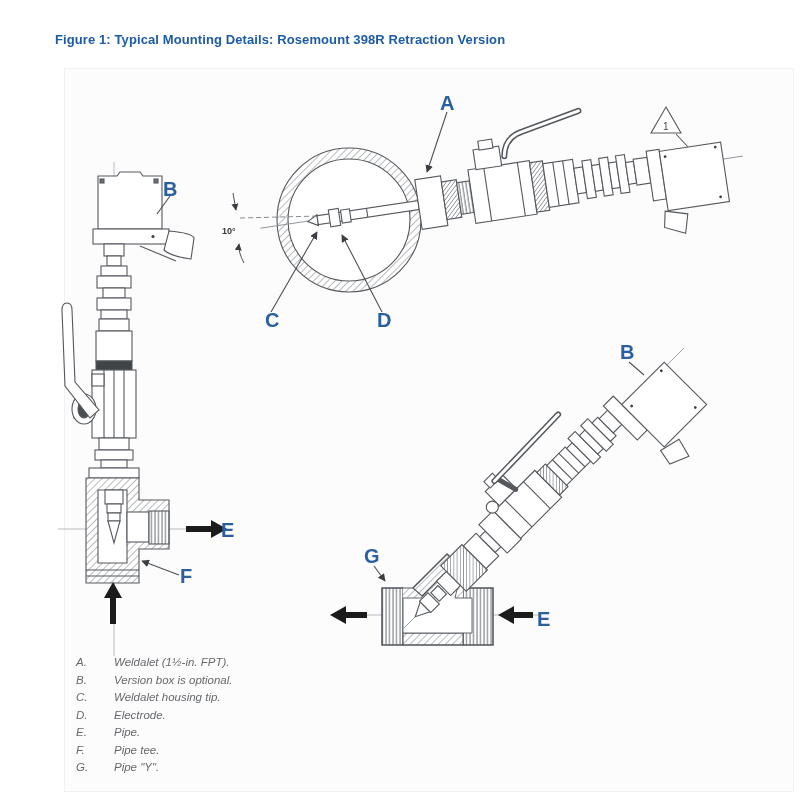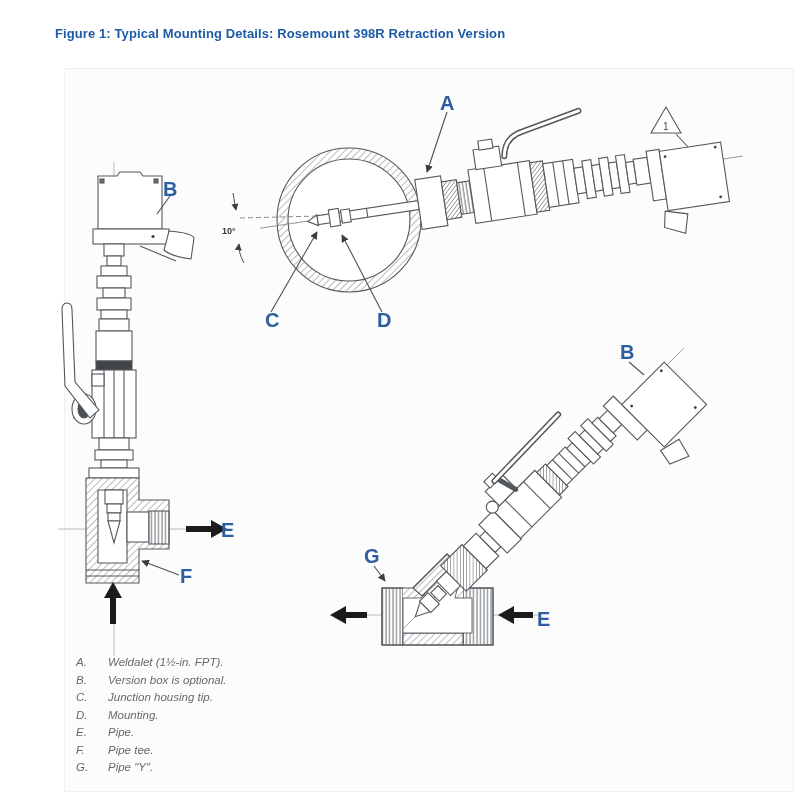--- a/index.html
+++ b/index.html
@@ -1,38 +1,38 @@
 <!DOCTYPE html>
 <html><head>
 <meta charset="utf-8">
 <style>
   html,body{margin:0;padding:0;}
   body{
     width:800px;height:800px;position:relative;background:#ffffff;
     font-family:"Liberation Sans",sans-serif;overflow:hidden;
   }
   .title{
-    position:absolute;left:55px;top:26px;margin:0;
+    position:absolute;left:55px;top:32px;margin:0;
     font-size:13px;font-weight:bold;color:#1d5ba7;letter-spacing:0.1px;
   }
   .figure-area{
     position:absolute;left:64px;top:68px;width:728px;height:722px;
     background:#fcfcfd;border:1px solid #f1f1f4;
   }
   svg.diagram{position:absolute;left:0;top:0;}
   .lbl{font-family:"Liberation Sans",sans-serif;font-weight:bold;font-size:20px;fill:#2b5f9f;}
   .sm-lbl{font-family:"Liberation Sans",sans-serif;font-weight:bold;font-size:9px;fill:#33373b;}
   .warn-lbl{font-family:"Liberation Sans",sans-serif;font-size:10px;fill:#44484c;}
   .legend{
     position:absolute;left:76px;top:654px;
     font-style:italic;color:#66696c;font-size:11.5px;
   }
   .legend-row{display:flex;line-height:17.5px;}
   .legend-letter{width:16px;}
-  .legend-text{margin-left:16px;}
+  .legend-text{margin-left:22px;}
 </style>
 </head>
 <body>
 
 <div class="figure-area"></div>
 
 <h1 class="title">Figure 1: Typical Mounting Details: Rosemount 398R Retraction Version</h1>
 
 <svg class="diagram" width="800" height="800" viewBox="0 0 800 800">
   <defs>
@@ -271,25 +271,25 @@
   <div class="legend-row">
     <span class="legend-letter">A.</span>
     <span class="legend-text">Weldalet (1½-in. FPT).</span>
   </div>
   <div class="legend-row">
     <span class="legend-letter">B.</span>
     <span class="legend-text">Version box is optional.</span>
   </div>
   <div class="legend-row">
     <span class="legend-letter">C.</span>
-    <span class="legend-text">Junction housing tip.</span>
+    <span class="legend-text">Weldalet housing tip.</span>
   </div>
   <div class="legend-row">
     <span class="legend-letter">D.</span>
-    <span class="legend-text">Mounting.</span>
+    <span class="legend-text">Electrode.</span>
   </div>
   <div class="legend-row">
     <span class="legend-letter">E.</span>
     <span class="legend-text">Pipe.</span>
   </div>
   <div class="legend-row">
     <span class="legend-letter">F.</span>
     <span class="legend-text">Pipe tee.</span>
   </div>
   <div class="legend-row">

